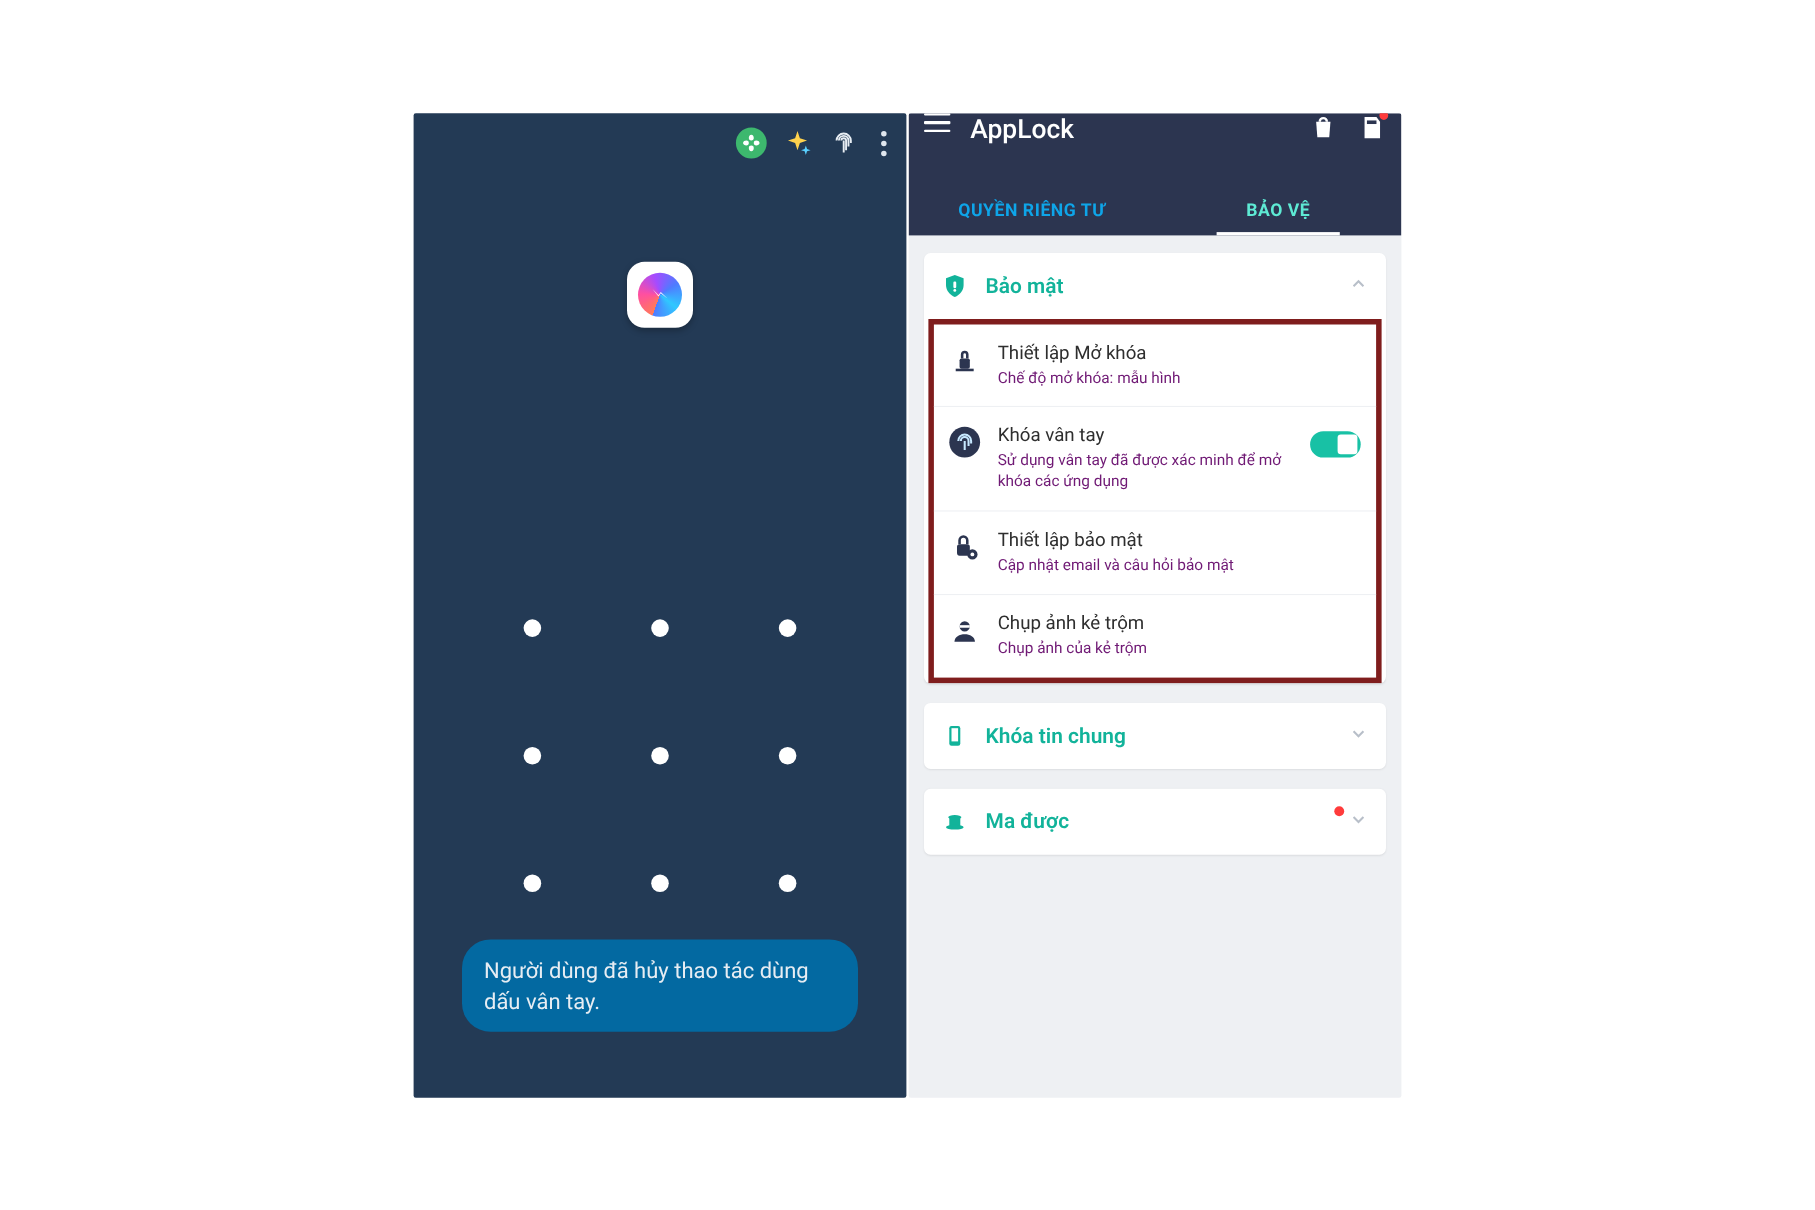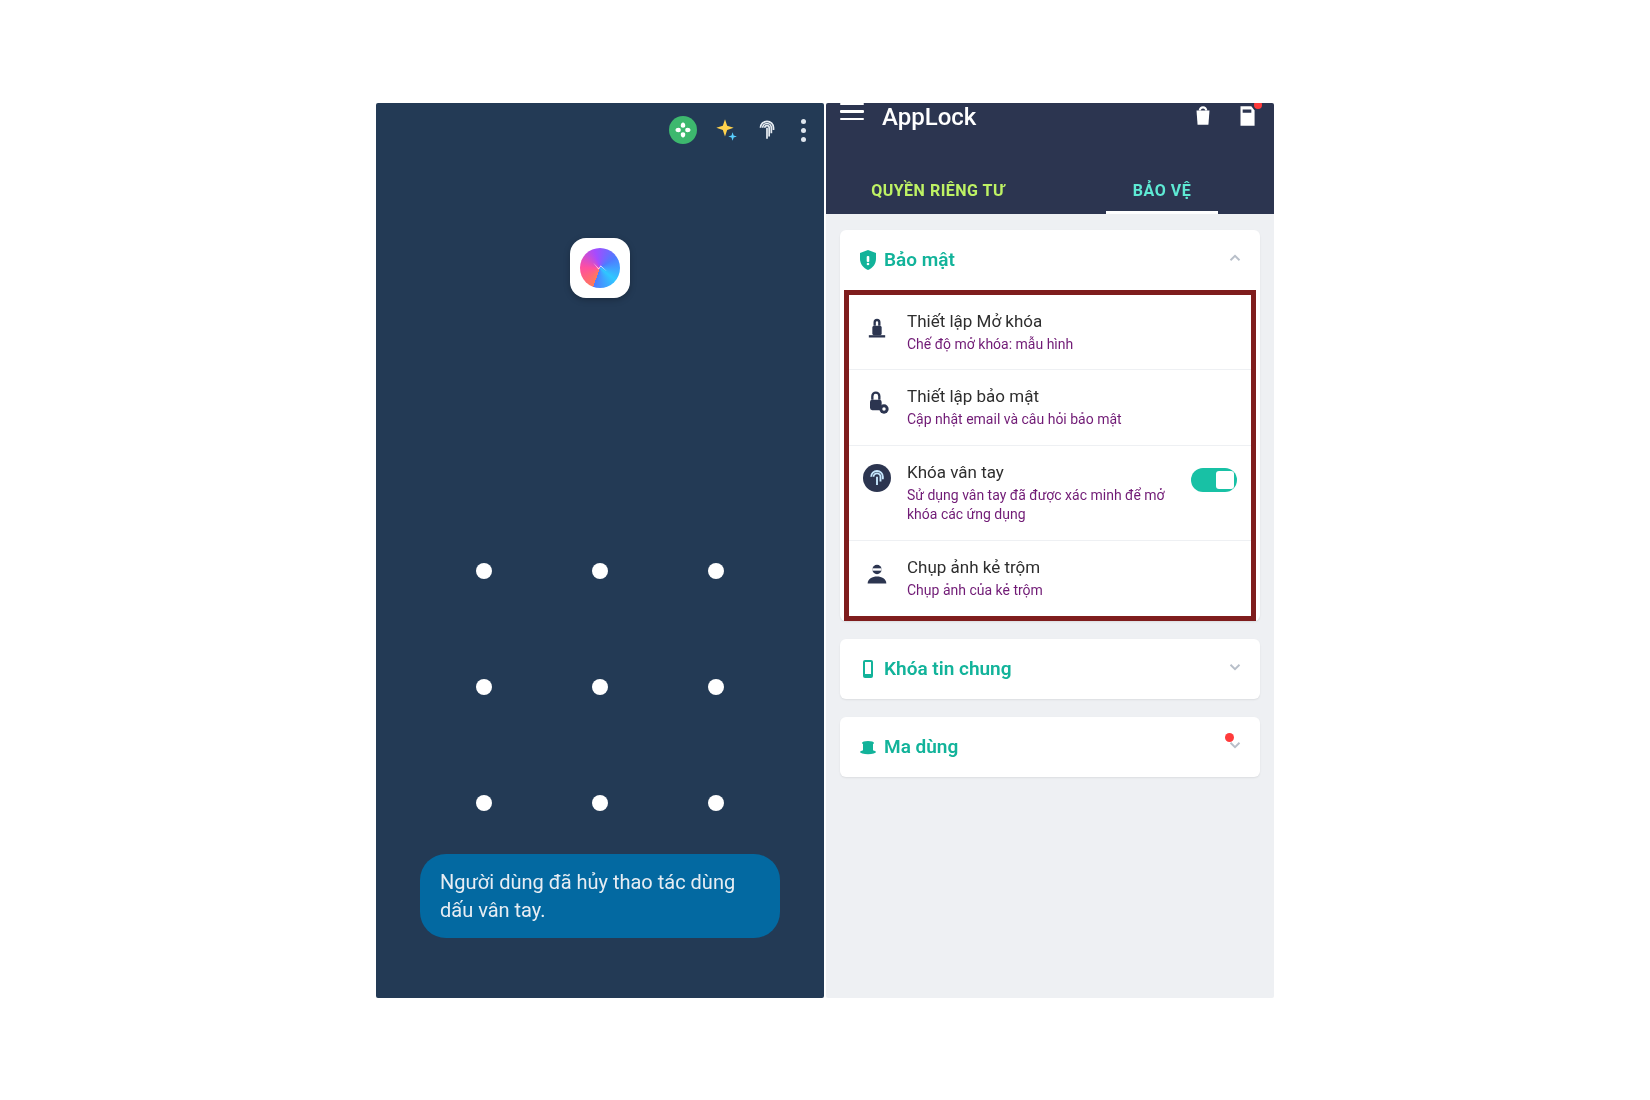--- a/index.html
+++ b/index.html
@@ -105,38 +105,38 @@
   .top-icon { width:26px;height:26px;display:flex;align-items:center;justify-content:center;position:relative; }
   .top-icon .red-dot{position:absolute;top:-2px;right:-2px;width:8px;height:8px;background:#ff3b3b;border-radius:50%;}
   .tabs {
     display:flex;
   }
   .tab {
     flex:1; text-align:center;
     padding: 16px 0 14px;
     font-size: 16px; font-weight:700;
     letter-spacing: .5px;
-    color: #bef264;
+    color: #0ea5e9;
     position:relative;
   }
   .tab.active { color:#5eead4; }
   .tab.active::after{
     content:""; position:absolute; left:25%; right:25%; bottom:0;
     height:3px; background:#fff;
   }
   .content { padding: 16px 14px; flex:1; overflow:auto; }
   .card {
     background:#fff; border-radius:6px;
     box-shadow: 0 1px 2px rgba(0,0,0,.08);
     margin-bottom: 18px;
   }
   .card-header {
     display:flex; align-items:center;
     padding: 18px 16px;
-    gap: 4px;
+    gap: 16px;
   }
   .card-header .hicon { width:24px;height:24px;display:flex;align-items:center;justify-content:center;color:#12b39a; }
   .card-title { color:#12b39a; font-size:19px; font-weight:600; flex:1; position:relative;}
   .chev { color:#b8bfc9; }
   .chev svg{width:18px;height:18px;}
   .red-badge{position:absolute;top:-2px;right:-12px;width:9px;height:9px;background:#ff3b3b;border-radius:50%;}
   .card.highlight .items-wrap{
     border: 5px solid #7f1d1d;
     margin: 0 4px 6px 4px;
   }
@@ -271,50 +271,50 @@
                   <rect x="5" y="19" width="14" height="2"></rect>
                 </svg>
             </div>
             <div class="texts">
               <div class="ititle">Thiết lập Mở khóa</div>
               <div class="isub">Chế độ mở khóa: mẫu hình</div>
             </div>
           </div>
 
           <div class="item">
+            <div class="iicon round">
+              <svg viewBox="0 0 24 24" fill="none" stroke="currentColor" stroke-width="1.6">
+                <path d="M7 11a5 5 0 0 1 10 0v2"></path>
+                  <path d="M9 11a3 3 0 0 1 6 0v4"></path>
+                  <path d="M12 11v7"></path>
+              </svg>
+            </div>
+            <div class="texts">
+              <div class="ititle">Khóa vân tay</div>
+              <div class="isub">Sử dụng vân tay đã được xác minh để mở khóa các ứng dụng</div>
+            </div>
+            <div class="toggle"></div>
+          </div>
+
+          <div class="item">
             <div class="iicon">
               <svg viewBox="0 0 24 24" fill="currentColor">
                   <rect x="6" y="10" width="10" height="9" rx="2"></rect>
                   <path d="M8 10V7a3 3 0 0 1 6 0v3" fill="none" stroke="currentColor" stroke-width="2"></path>
                   <circle cx="18" cy="18" r="4" fill="currentColor"></circle>
                   <circle cx="18" cy="18" r="1.5" fill="#fff"></circle>
                 </svg>
             </div>
             <div class="texts">
               <div class="ititle">Thiết lập bảo mật</div>
               <div class="isub">Cập nhật email và câu hỏi bảo mật</div>
             </div>
           </div>
 
           <div class="item">
-            <div class="iicon round">
-              <svg viewBox="0 0 24 24" fill="none" stroke="currentColor" stroke-width="1.6">
-                <path d="M7 11a5 5 0 0 1 10 0v2"></path>
-                  <path d="M9 11a3 3 0 0 1 6 0v4"></path>
-                  <path d="M12 11v7"></path>
-              </svg>
-            </div>
-            <div class="texts">
-              <div class="ititle">Khóa vân tay</div>
-              <div class="isub">Sử dụng vân tay đã được xác minh để mở khóa các ứng dụng</div>
-            </div>
-            <div class="toggle"></div>
-          </div>
-
-          <div class="item">
             <div class="iicon">
               <svg viewBox="0 0 24 24" fill="currentColor">
                   <circle cx="12" cy="9" r="4"></circle>
                   <path d="M4 21c0-4 4-6 8-6s8 2 8 6z"></path>
                   <rect x="8" y="8" width="8" height="2" fill="#fff"></rect>
                 </svg>
             </div>
             <div class="texts">
               <div class="ititle">Chụp ảnh kẻ trộm</div>
               <div class="isub">Chụp ảnh của kẻ trộm</div>
@@ -343,21 +343,21 @@
       <div class="card">
         <div class="card-header">
           <div class="hicon">
             <svg viewBox="0 0 24 24" fill="currentColor">
                 <ellipse cx="12" cy="8" rx="6" ry="2"></ellipse>
                 <rect x="7" y="8" width="10" height="9"></rect>
                 <ellipse cx="12" cy="17" rx="8" ry="2.2"></ellipse>
               </svg>
           </div>
           <div class="card-title">
-            <span>Ma dùng</span>
+            <span>Ma được</span>
             <span class="red-badge"></span>
           </div>
           <div class="chev">
             <svg viewBox="0 0 24 24" fill="none" stroke="currentColor" stroke-width="2.5">
                 <path d="M6 9l6 6 6-6"></path>
               </svg>
           </div>
         </div>
       </div>
 

